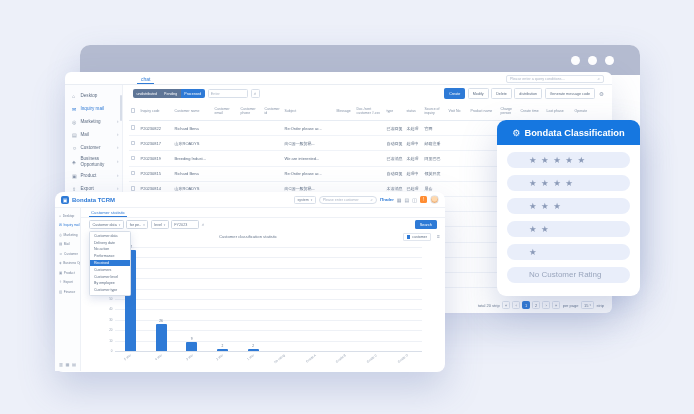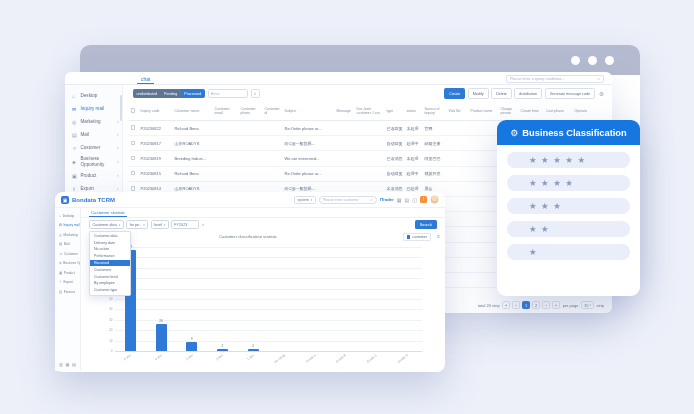--- a/index.html
+++ b/index.html
@@ -617,34 +617,37 @@
               <span class="xlab" style="left: 278.65px; width: 13px; text-align: right;">Grade D</span>
             </div>
         </div>
       </div>
     </div>
   </div>
 
   <div class="cls-card">
     <div class="cls-head">
       <span class="cls-gear">⚙</span>
-      <span>Business Classification</span>
+      <span>Bondata Classification</span>
     </div>
     <div>
         <div class="pill">
           <span class="stars">★★★★★</span>
         </div>
         <div class="pill">
           <span class="stars">★★★★</span>
         </div>
         <div class="pill">
           <span class="stars">★★★</span>
         </div>
         <div class="pill">
           <span class="stars">★★</span>
         </div>
         <div class="pill">
           <span class="stars">★</span>
         </div>
+        <div class="pill">
+          <span class="pill-label">No Customer Rating</span>
+        </div>
       </div>
   </div>
 
 </div>
 
 </body></html>

